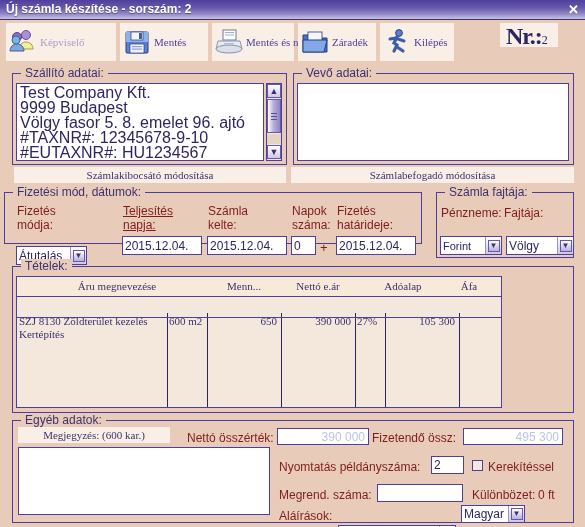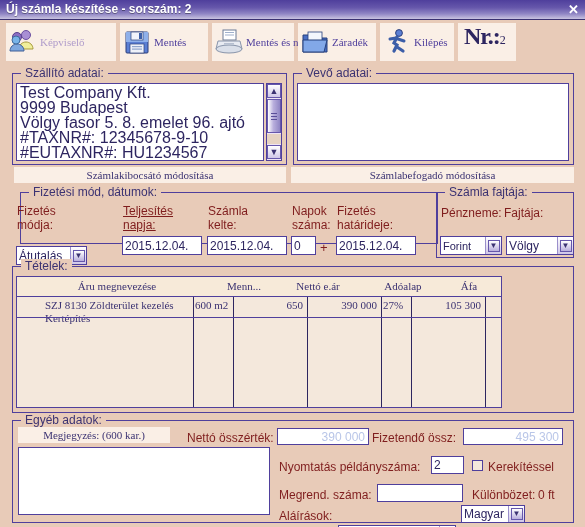--- a/index.html
+++ b/index.html
@@ -48,22 +48,22 @@
   }
   .tbtn .lbl{
     font-family:"Liberation Serif", serif;
     font-size:11px; color:#4f3f9c; margin-left:2px;
   }
   .tbtn .lbl.dim{ color:#b09ccb; }
   .tico{ width:30px; height:30px; position:relative; flex:0 0 30px; }
 
   
   #nrbtn{
-    position:absolute; top:3px; height:38px; background:#faefe6;
-    display:flex; align-items:baseline; padding:0 6px;
+    position:absolute; top:3px; height:24px; background:#faefe6;
+    display:flex; align-items:baseline; padding:0 6px;margin-left:42px;
   }
   #nrbtn .nr{
     font-family:"Liberation Serif", serif; font-weight:bold;
     font-size:24px; color:#2d2560; letter-spacing:-1px;
   }
   #nrbtn .nrnum{
     font-family:"Liberation Serif", serif; font-size:12px; color:#2d2560;
   }
 
   
@@ -283,21 +283,21 @@
 <div class="flatbtn" style="left:14px;top:167px;width:272px;height:16px;">Számlakibocsátó módosítása</div>
 
 <div class="fs" style="left:293px;top:73px;width:281px;height:92px;">
   <div class="legend">Vevő adatai:</div>
 </div>
 <div class="whitebox" style="left:297px;top:83px;width:272px;height:78px;">
   <div class="memo"></div>
 </div>
 <div class="flatbtn" style="left:291px;top:167px;width:283px;height:16px;">Számlabefogadó módosítása</div>
 
-<div class="fs" style="left:20px;top:192px;width:418px;height:52px;">
+<div class="fs" style="left:4px;top:192px;width:418px;height:52px;">
   <div class="legend">Fizetési mód, dátumok:</div>
 </div>
 
 <div class="lab" style="left:17px;top:205px;">Fizetés</div>
 <div class="lab" style="left:17px;top:219px;">módja:</div>
 <div class="combo" style="left:16px;top:246px;width:71px;height:19px;">
   <div class="cv">Átutalás</div>
   <div class="carr">
       <span>▼</span>
     </div>
@@ -346,21 +346,21 @@
   <div id="thead">
     <div class="th" style="left:10px;width:180px;">Áru megnevezése</div>
     <div class="th" style="left:192px;width:70px;">Menn...</div>
     <div class="th" style="left:260px;width:82px;">Nettó e.ár</div>
     <div class="th" style="left:340px;width:92px;">Adóalap</div>
     <div class="th" style="left:430px;width:44px;">Áfa</div>
     <div class="th" style="left:468px;width:84px;">Áfa érték</div>
     <div class="th" style="left:440px;width:180px;left:448px;">Bruttó</div>
   </div>
 
-  <div class="trow" style="top:20px;height:110px;margin-left:26px;">
+  <div class="trow" style="top:36px;height:110px;">
     <div class="cellsep" style="left:150px;height:110px;"></div>
     <div class="cellsep" style="left:190px;height:110px;"></div>
     <div class="cellsep" style="left:264px;height:110px;"></div>
     <div class="cellsep" style="left:338px;height:110px;"></div>
     <div class="cellsep" style="left:368px;height:110px;"></div>
     <div class="cellsep" style="left:442px;height:110px;"></div>
     <div class="cellsep" style="left:528px;height:110px;"></div>
 
     <div class="tcell" style="left:2px;top:2px;width:146px;">SZJ 8130 Zöldterület kezelés
 Kertépítés</div>

